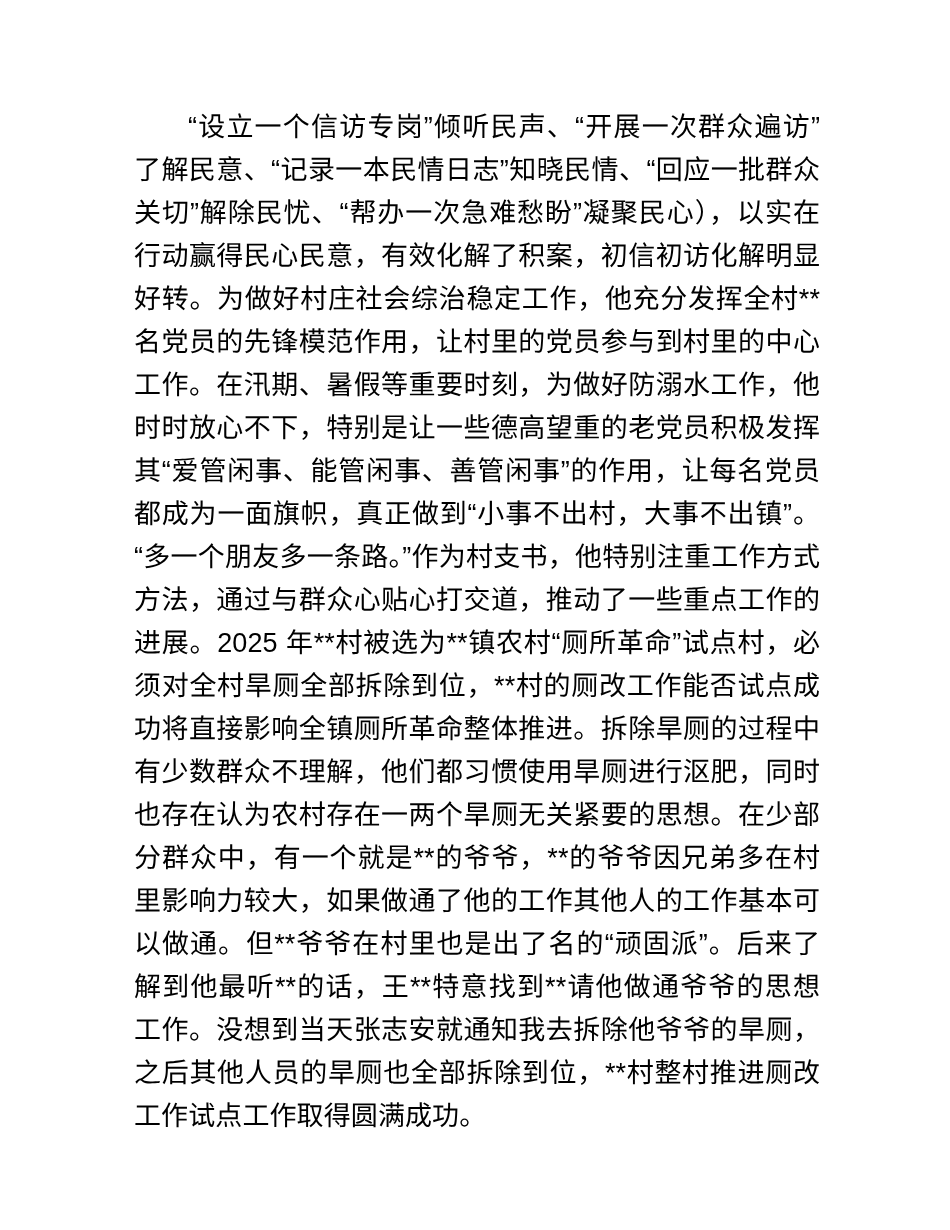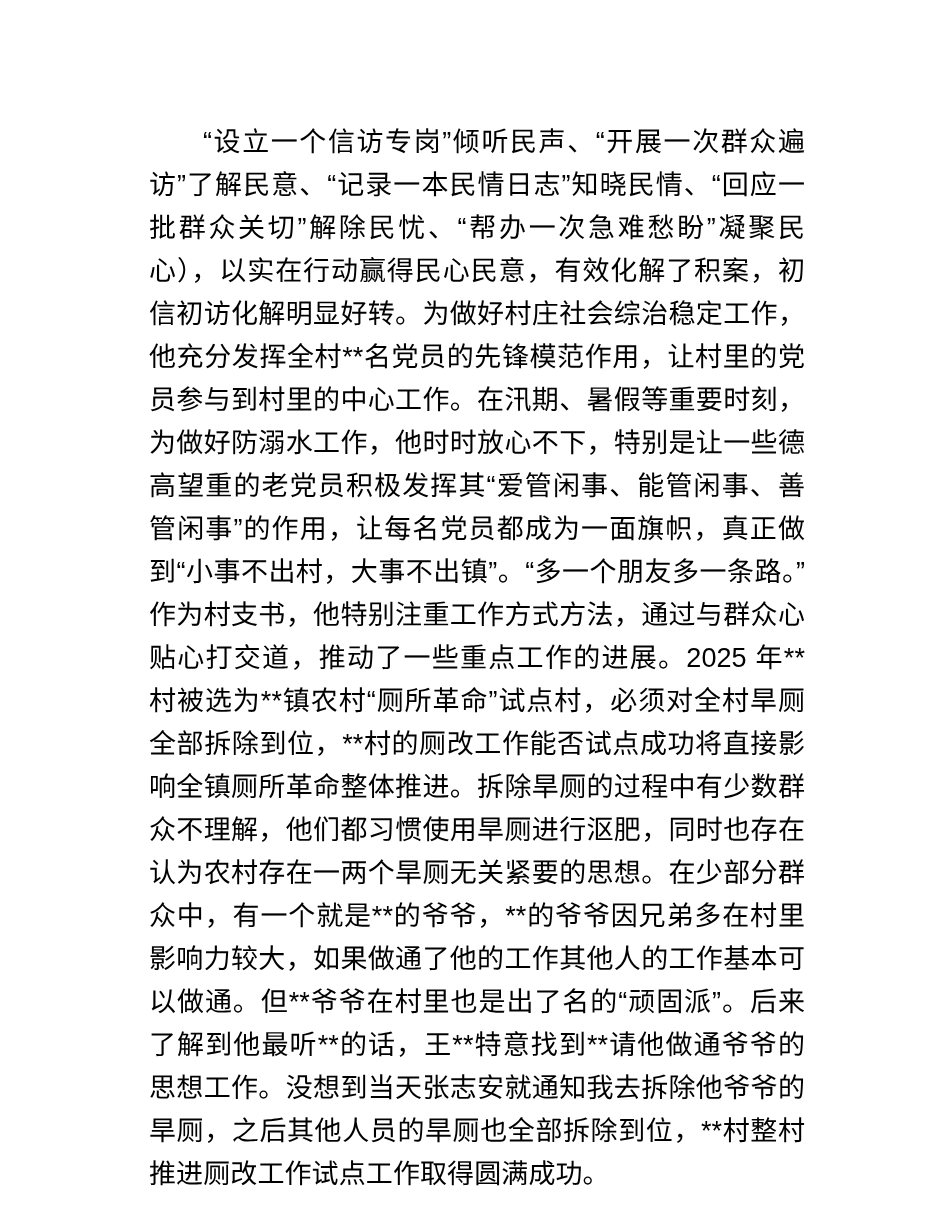--- a/index.html
+++ b/index.html
@@ -25,21 +25,21 @@
   }
 
   #content-area {
     position: absolute;
     left: 134px;
     top: 106px;
     width: 686px;
   }
 
   .doc-paragraph {
-    margin: 15px;
+    margin: 0;
     padding: 0;
     font-size: 27px;
     line-height: 43px;
     color: #000000;
     text-align: justify;
     text-justify: inter-ideograph;
     text-indent: 54px;
     letter-spacing: 0.1px;
     word-break: break-all;
     font-weight: 400;

